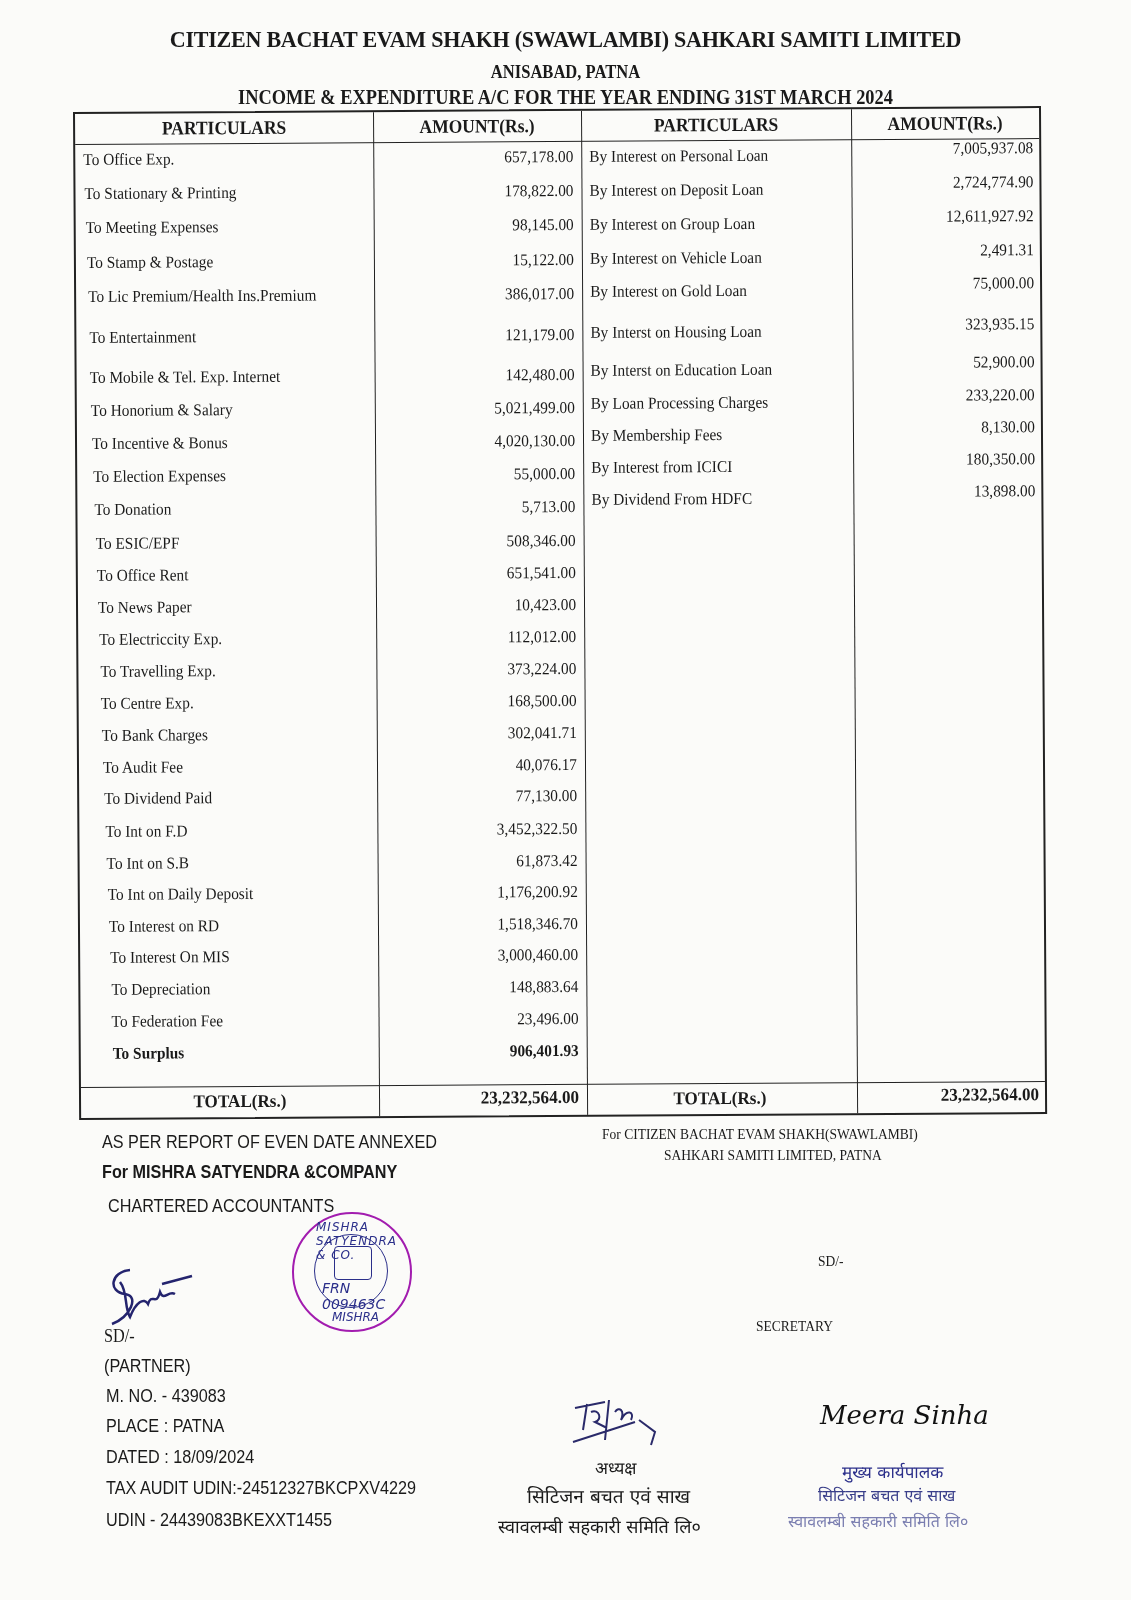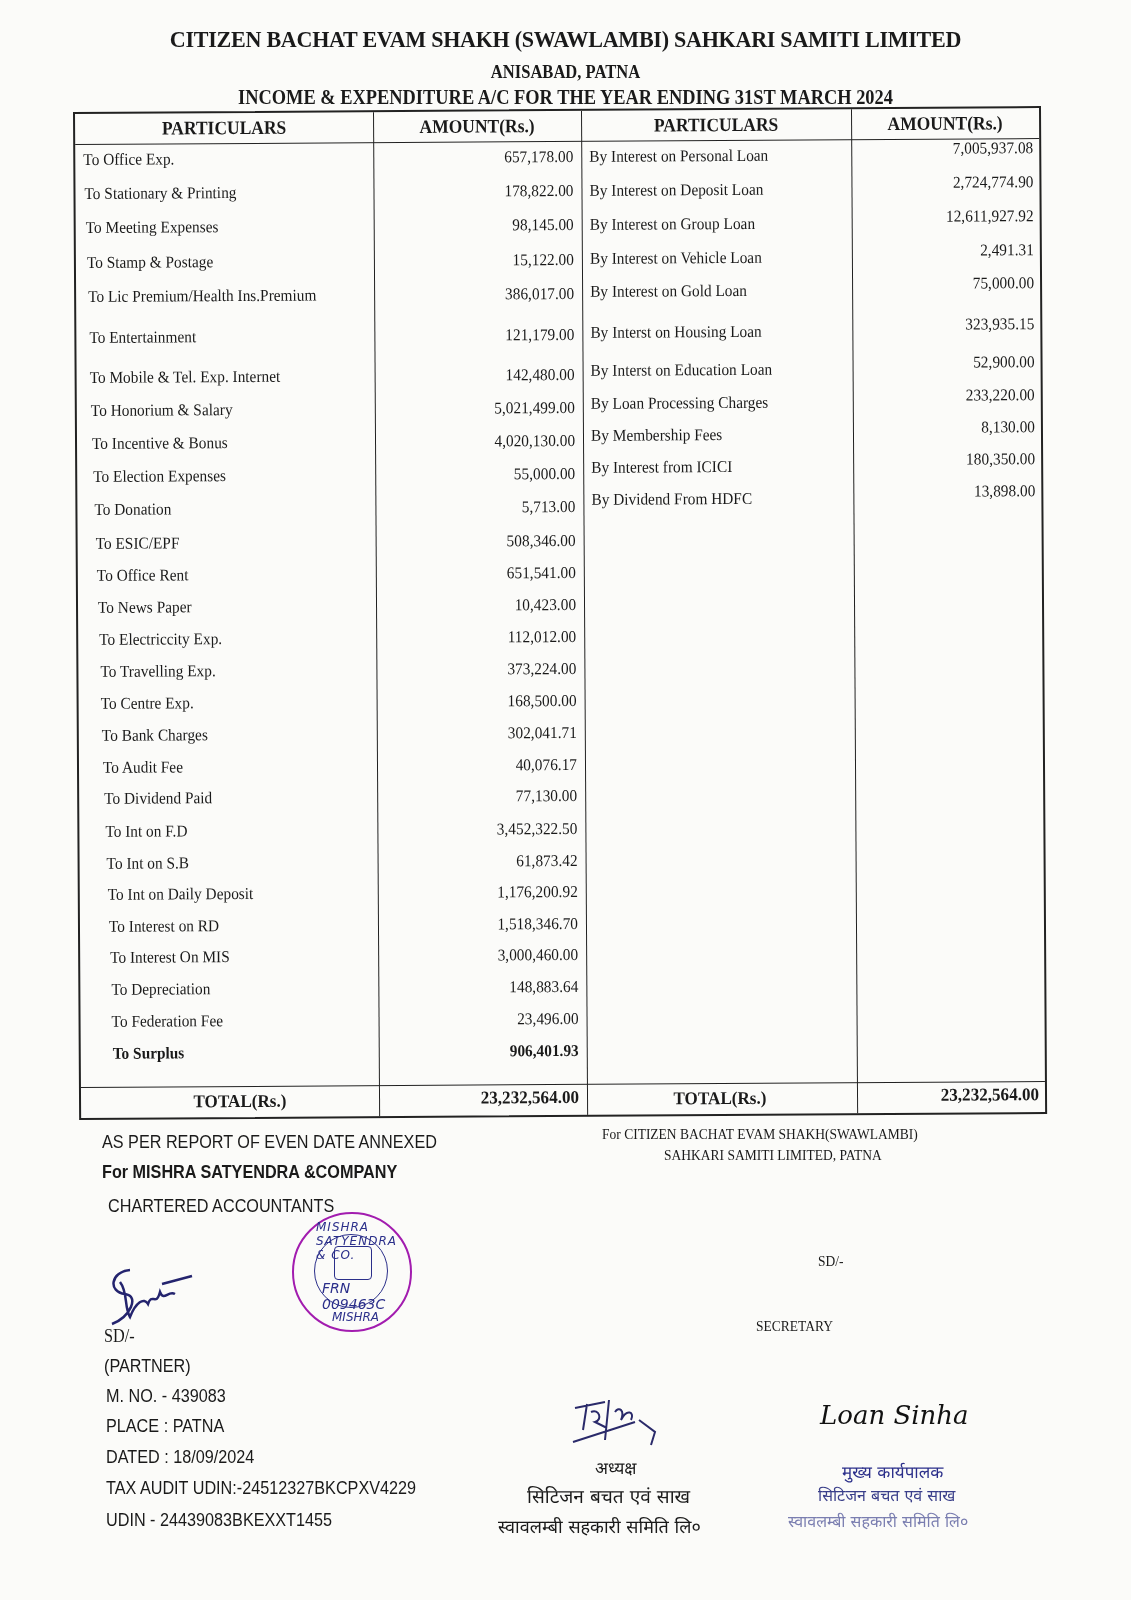--- a/index.html
+++ b/index.html
@@ -274,16 +274,16 @@
 <div class="foot small" style="left:818px; top:1253px">SD/-</div>
 <div class="foot small" style="left:756px; top:1318px">SECRETARY</div>
 
 <svg style="position:absolute; left:565px; top:1390px" width="110" height="65">
   <path d="M10 18 L40 12 M22 14 L18 40 M26 22 C34 18, 38 30, 30 32 L42 38 M44 10 L40 50 M50 22 C54 16, 60 20, 56 30 C62 18, 70 22, 66 30 M74 30 L90 42 L86 55 M8 52 L70 32" stroke="#2a2a6a" stroke-width="2" fill="none"></path>
 </svg>
 <div class="hindi" style="left:595px; top:1456px; font-size:17px">अध्यक्ष</div>
 <div class="hindi" style="left:527px; top:1483px; font-size:19px">सिटिजन बचत एवं साख</div>
 <div class="hindi" style="left:498px; top:1514px; font-size:18px">स्वावलम्बी सहकारी समिति लि०</div>
 
-<div class="hindi" style="left:820px; top:1400px; font-size:26px; font-family:'DejaVu Serif', serif; font-style:italic; color:#111">Loan Sinha</div>
+<div class="hindi" style="left:820px; top:1400px; font-size:26px; font-family:'DejaVu Serif', serif; font-style:italic; color:#111">Meera Sinha</div>
 <div class="hindi" style="left:842px; top:1460px; font-size:17px; color:#2b2f8a">मुख्य कार्यपालक</div>
 <div class="hindi" style="left:818px; top:1484px; font-size:16px; color:#3a3f8a">सिटिजन बचत एवं साख</div>
 <div class="hindi" style="left:788px; top:1510px; font-size:16px; color:#7a7eb0">स्वावलम्बी सहकारी समिति लि०</div>
 
 </body></html>

